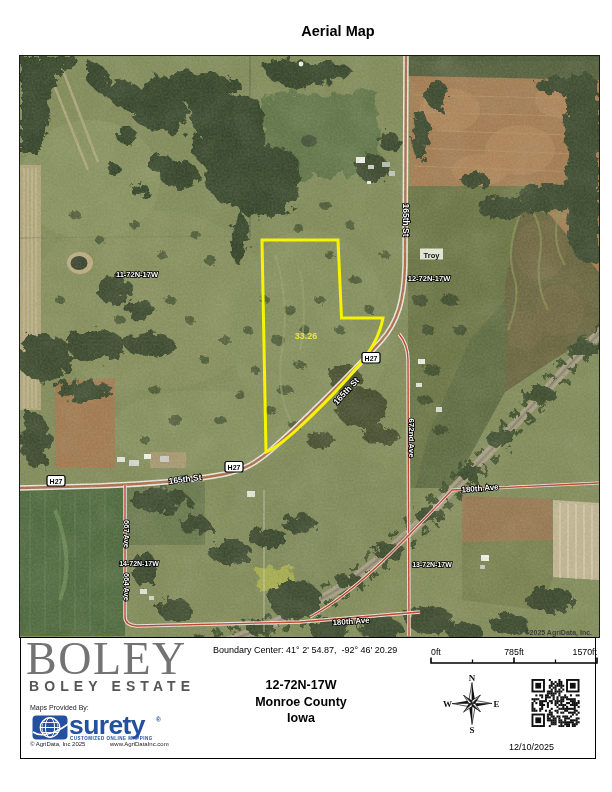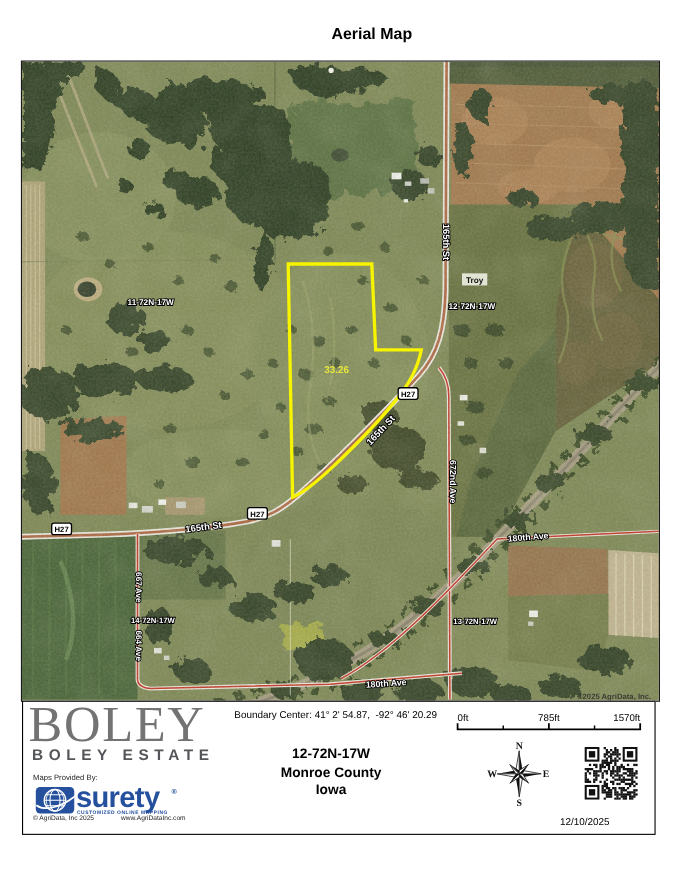--- a/index.html
+++ b/index.html
@@ -428,21 +428,21 @@
 </svg>
 </div>
 
 <div class="abs" style="left:30px;top:741px;font-size:6px;color:#222;">© AgriData, Inc  2025</div>
 <div class="abs" style="left:110px;top:741px;font-size:6px;color:#222;">www.AgriDataInc.com</div>
 
 <div class="abs" style="left:213px;top:645px;font-size:9px;color:#000;text-align:center;">Boundary Center: 41° 2' 54.87,&nbsp; -92° 46' 20.29</div>
 
 <div class="abs" style="left:210px;top:677px;width:182px;text-align:center;font-size:12.5px;font-weight:bold;color:#000;line-height:16.5px;">12-72N-17W<br>Monroe County<br>Iowa</div>
 
-<div class="abs" style="left:414px;top:645px;width:170px;height:22px;">
+<div class="abs" style="left:429px;top:645px;width:170px;height:22px;">
 <svg width="170" height="22" viewBox="0 0 170 22" xmlns="http://www.w3.org/2000/svg">
   <text x="2" y="10" font-size="8.8" fill="#000">0ft</text>
   <text x="85" y="10" font-size="8.8" fill="#000" text-anchor="middle">785ft</text>
   <text x="168" y="10" font-size="8.8" fill="#000" text-anchor="end">1570ft</text>
   <path d="M2 12.5 L2 18 L168 18 L168 12.5" fill="none" stroke="#000" stroke-width="1.6"></path>
   <line x1="43.5" y1="14.5" x2="43.5" y2="18" stroke="#000" stroke-width="1.3"></line>
   <line x1="85" y1="12.5" x2="85" y2="18" stroke="#000" stroke-width="1.6"></line>
   <line x1="126.5" y1="14.5" x2="126.5" y2="18" stroke="#000" stroke-width="1.3"></line>
 </svg>
 </div>

